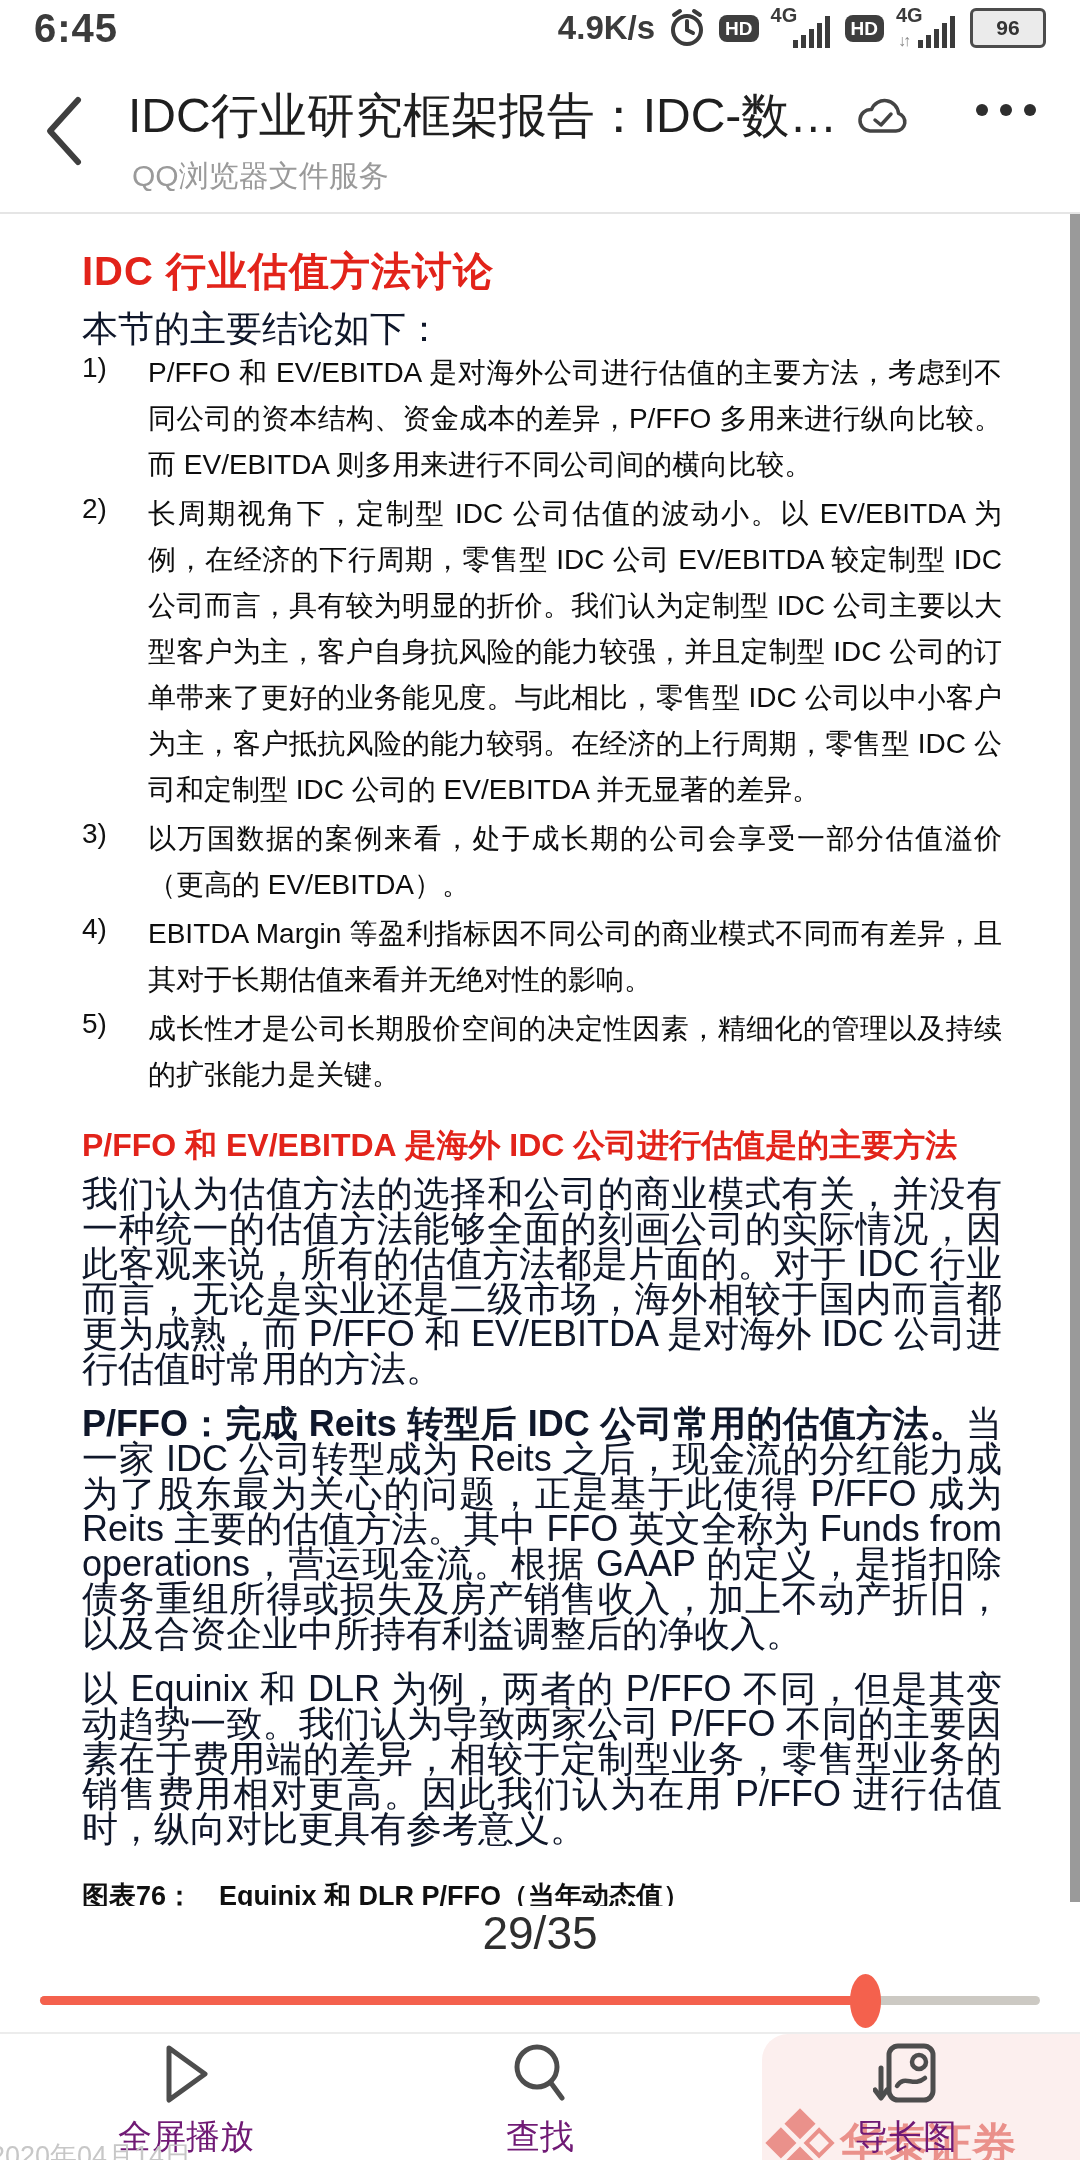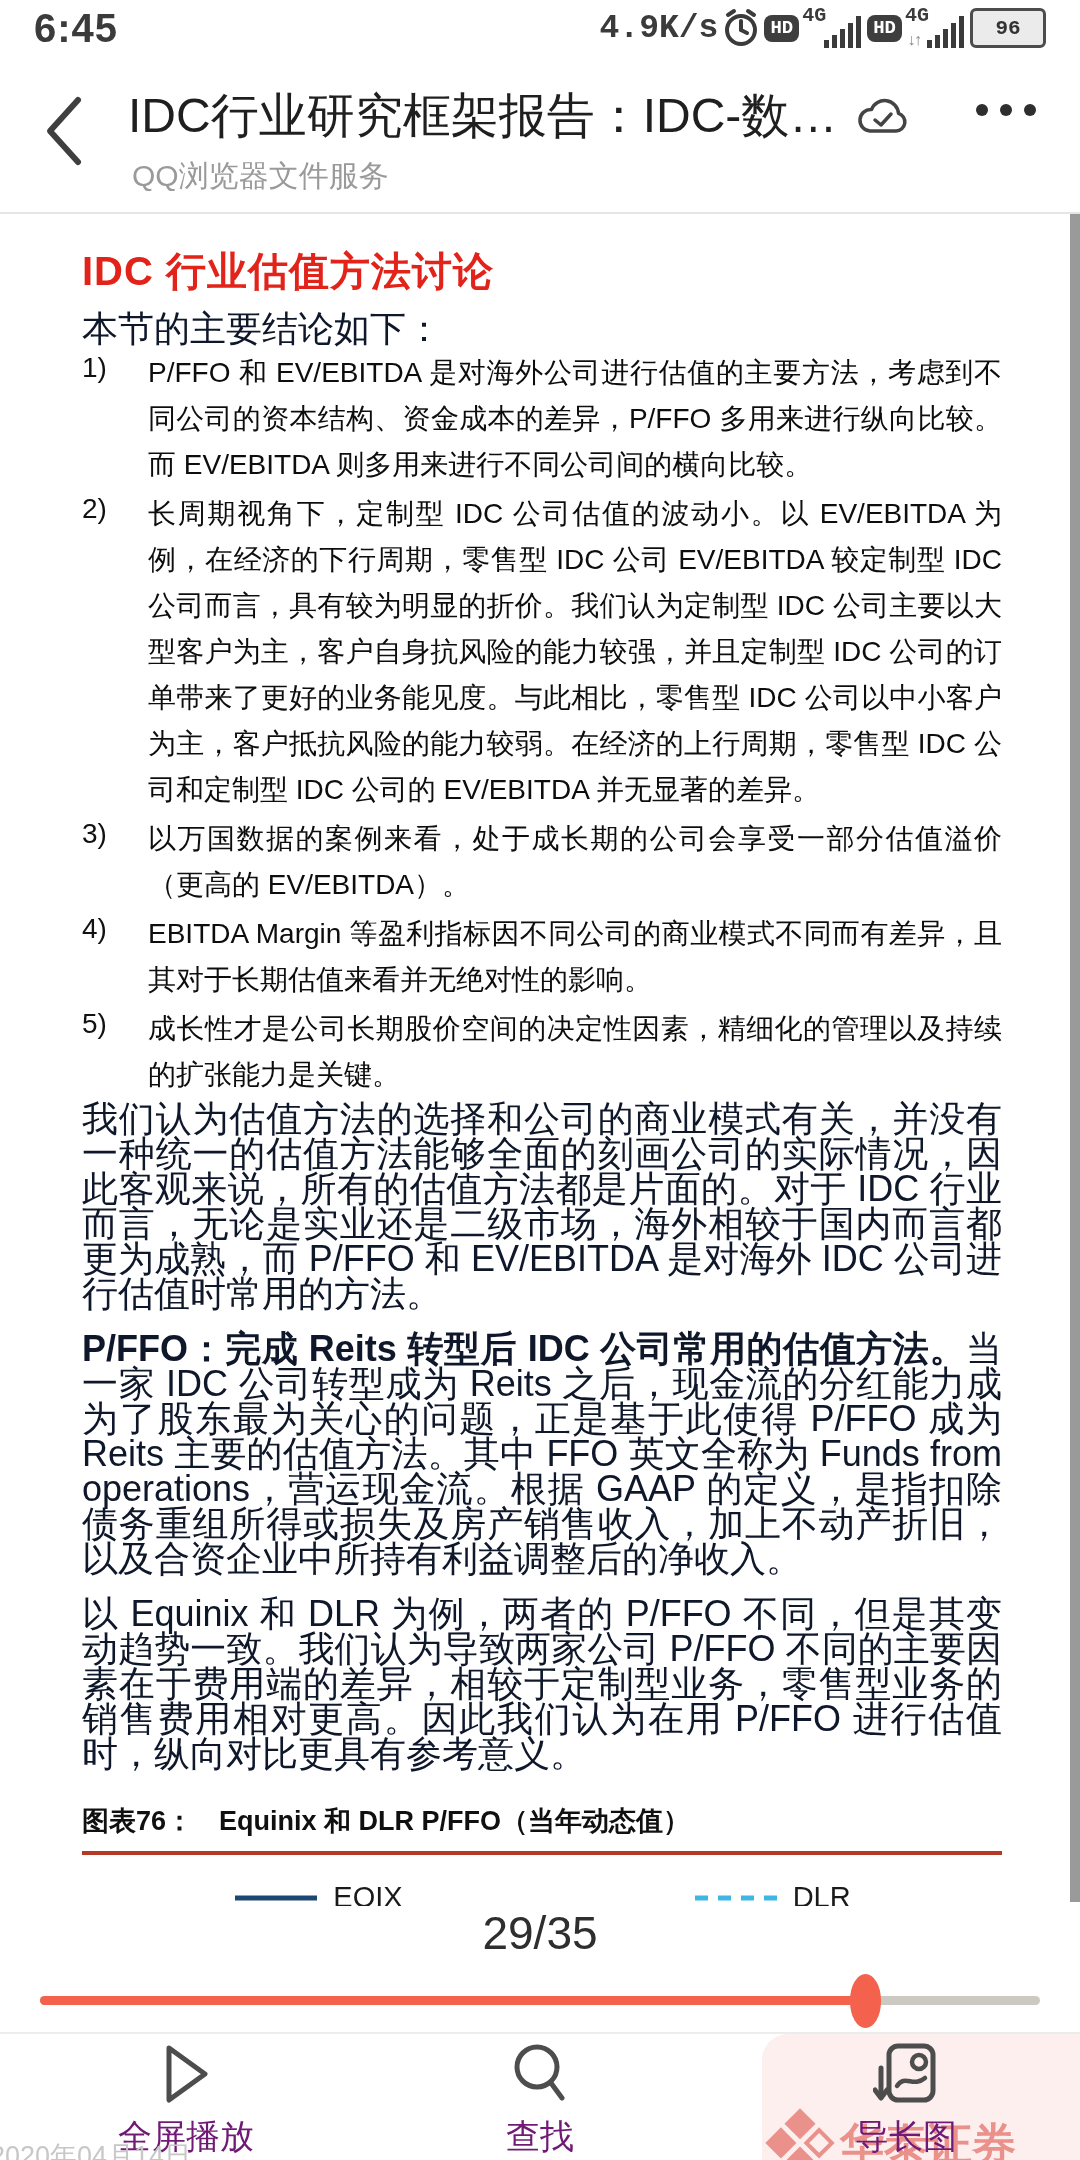--- a/index.html
+++ b/index.html
@@ -4,21 +4,21 @@
 <style>
   html,body{margin:0;padding:0;}
   body{
     width:1080px;height:2160px;position:relative;background:#fff;
     font-family:"Liberation Sans",sans-serif;color:#111;overflow:hidden;
   }
   
   .status-bar{position:absolute;top:0;left:0;width:1080px;height:70px;
     display:flex;align-items:flex-start;padding:6px 34px 0;box-sizing:border-box;color:#3b3b3b;}
   .sb-time{font-size:40px;font-weight:bold;letter-spacing:1px;}
-  .sb-right{margin-left:auto;display:flex;align-items:center;gap:3px;font-family:Liberation Mono, monospace;}
+  .sb-right{margin-left:auto;display:flex;align-items:center;gap:12px;}
   .sb-speed{font-size:33px;font-weight:bold;}
   .badge-hd{background:#3e3e3e;color:#fff;font-size:19px;font-weight:bold;
     border-radius:8px;padding:4px 6px;line-height:1;}
   .sig{position:relative;width:62px;height:44px;}
   .sig .sig-4g{position:absolute;top:-2px;left:0;font-size:20px;font-weight:bold;}
   .sig svg{position:absolute;right:0;bottom:2px;}
   .sig .arrows{position:absolute;left:2px;bottom:0px;font-size:16px;color:#8a8a8a;letter-spacing:-3px;}
   .battery{border:3px solid #4c4c4c;border-radius:6px;background:#ebebeb;
     min-width:58px;height:34px;display:flex;align-items:center;justify-content:center;
     font-size:21px;font-weight:bold;color:#333;padding:0 6px;}
@@ -169,20 +169,21 @@
     <li>
       <span class="li-num">4)</span>
       <span class="li-text">EBITDA Margin 等盈利指标因不同公司的商业模式不同而有差异，且其对于长期估值来看并无绝对性的影响。</span>
     </li>
     <li>
       <span class="li-num">5)</span>
       <span class="li-text">成长性才是公司长期股价空间的决定性因素，精细化的管理以及持续的扩张能力是关键。</span>
     </li>
   </ol>
 
+  <h2 class="sec red">P/FFO 和 EV/EBITDA 是海外 IDC 公司进行估值是的主要方法</h2>
   <p>我们认为估值方法的选择和公司的商业模式有关，并没有一种统一的估值方法能够全面的刻画公司的实际情况，因此客观来说，所有的估值方法都是片面的。对于 IDC 行业而言，无论是实业还是二级市场，海外相较于国内而言都更为成熟，而 P/FFO 和 EV/EBITDA 是对海外 IDC 公司进行估值时常用的方法。</p>
   <p class="gap"><b>P/FFO：完成 Reits 转型后 IDC 公司常用的估值方法。</b><span>当一家 IDC 公司转型成为 Reits 之后，现金流的分红能力成为了股东最为关心的问题，正是基于此使得 P/FFO 成为 Reits 主要的估值方法。其中 FFO 英文全称为 Funds from operations，营运现金流。根据 GAAP 的定义，是指扣除债务重组所得或损失及房产销售收入，加上不动产折旧，以及合资企业中所持有利益调整后的净收入。</span></p>
   <p class="gap">以 Equinix 和 DLR 为例，两者的 P/FFO 不同，但是其变动趋势一致。我们认为导致两家公司 P/FFO 不同的主要因素在于费用端的差异，相较于定制型业务，零售型业务的销售费用相对更高。因此我们认为在用 P/FFO 进行估值时，纵向对比更具有参考意义。</p>
 
   <div class="figure">
     <div class="fig-caption">
       <span class="cap-label">图表76：</span><span>Equinix 和 DLR P/FFO（当年动态值）</span>
     </div>
     <div class="chart-legend">
         <div class="leg-item">

